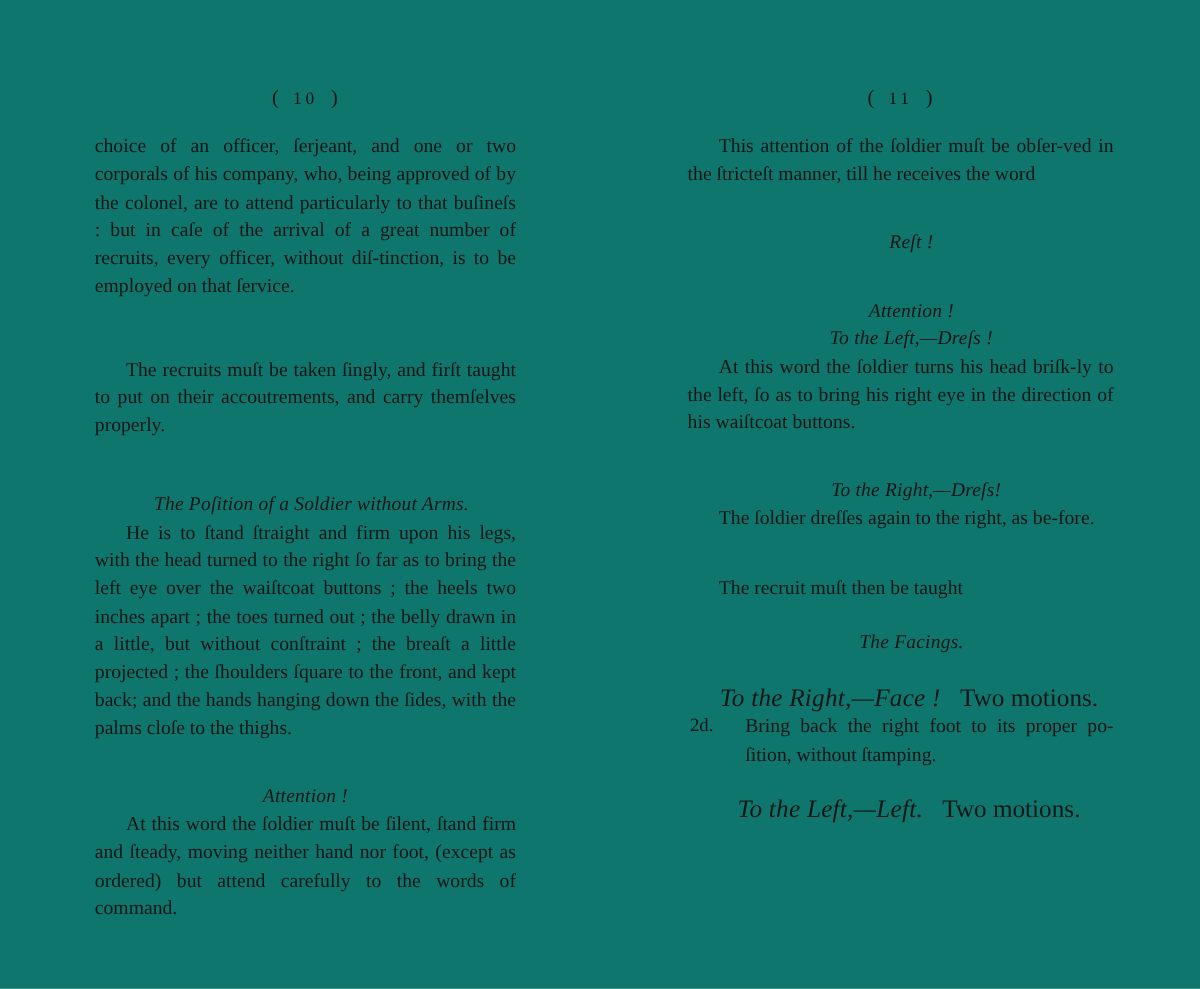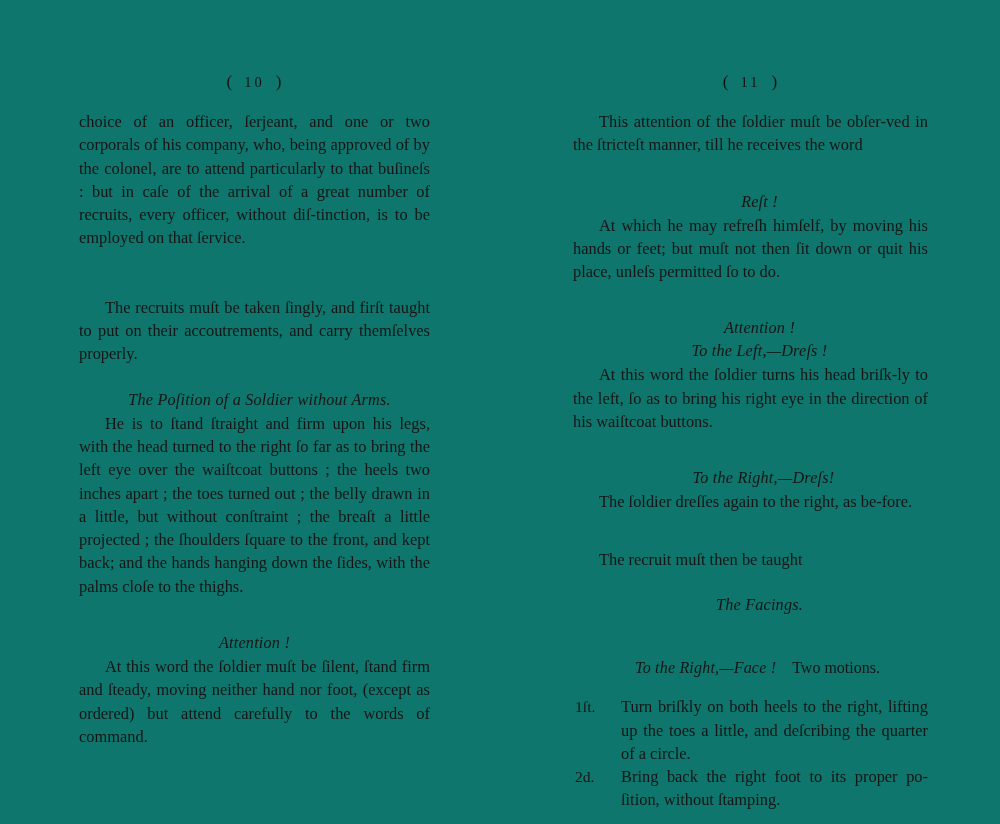--- a/index.html
+++ b/index.html
@@ -70,26 +70,26 @@
   .head-it {
     margin: 0;
     font-style: italic;
     text-align: center;
     font-size: 16.2px;
     line-height: 23px;
     letter-spacing: 0.2px;
   }
   .head-it.ind-a { padding-left: 18px; }
   .head-it.ind-b { padding-left: 26px; }
-  .head-it.ind-c { padding-left: 10px; }
+  .head-it.ind-c { padding-left: 10px; margin-top: 20px; }
 
   .cmd-line {
-    margin: 16px;
+    margin: 0;
     text-align: center;
-    font-size: 16px;
+    font-size: 21px;
     line-height: 23.3px;
     padding-left: 14px;
   }
   .cmd-line .cmd { font-style: italic; letter-spacing: 0.2px; }
   .cmd-line .motions { font-style: normal; margin-left: 16px; }
 
   .motion {
     position: relative;
     margin: 0;
     padding-left: 48px;
@@ -149,21 +149,20 @@
     </div>
 
     <div class="col-body">
 
       <p class="para">This attention of the ſoldier muſt be obſer-ved in the ſtricteſt manner,   till he receives the word</p>
 
       <div class="gap-lg"></div>
 
       <p class="head-it ind-a">Reſt !</p>
 
-      <p class="para">At which he may refreſh himſelf, by moving his hands or feet;  but muſt not then ſit down or quit his place,  unleſs permitted ſo to do.</p>
 
       <div class="gap-lg"></div>
 
       <p class="head-it ind-a">Attention !</p>
 
       <p class="head-it ind-a">To the Left,—Dreſs !</p>
 
       <p class="para">At this word the ſoldier turns his head briſk-ly to the left, ſo as to bring his right eye in the direction of his waiſtcoat buttons.</p>
 
       <div class="gap-lg"></div>
@@ -179,23 +178,20 @@
       <div class="gap"></div>
 
       <p class="head-it ind-a">The Facings.</p>
 
       <div class="gap"></div>
 
       <p class="cmd-line">
         <span class="cmd">To the Right,—Face !</span><span class="motions">Two motions.</span>
       </p>
 
-      <p class="motion">
-        <span class="mark">1ſt.</span><span>Turn briſkly on both heels to the right, lifting up the toes a little, and deſcribing the quarter of a circle.</span>
-      </p>
 
       <p class="motion">
         <span class="mark">2d.</span><span>Bring back the right foot to its proper po-ſition, without ſtamping.</span>
       </p>
 
       <div class="gap"></div>
 
       <p class="cmd-line">
         <span class="cmd">To the Left,—Left.</span><span class="motions">Two motions.</span>
       </p>

